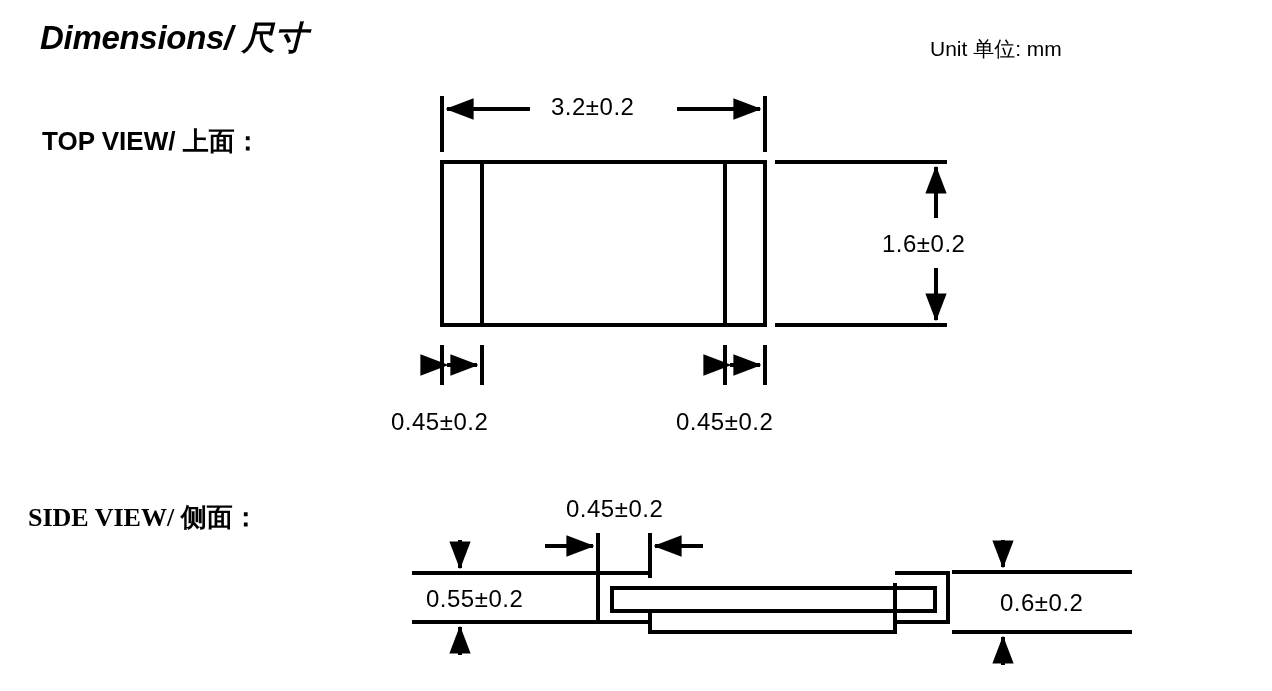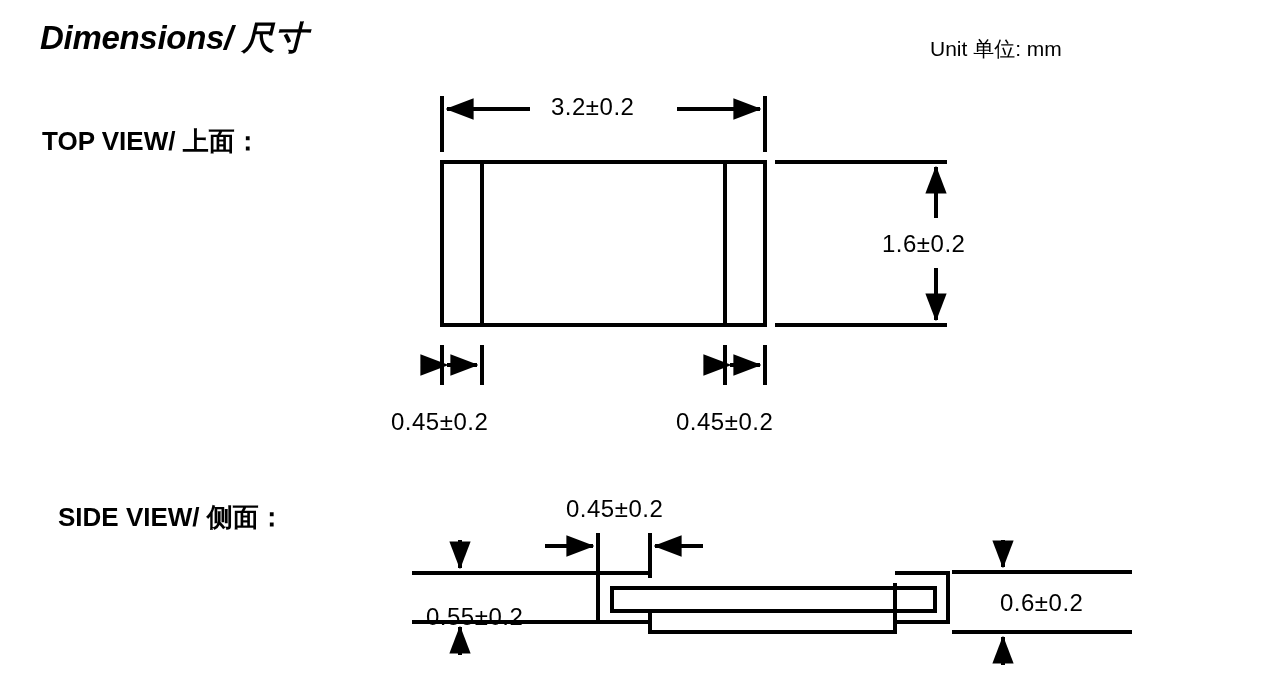--- a/index.html
+++ b/index.html
@@ -33,21 +33,21 @@
     font-weight: normal;
     white-space: nowrap;
   }
   .view-label {
     position: absolute;
     font-size: 26px;
     font-weight: bold;
     white-space: nowrap;
   }
   #top-view-label { left: 42px; top: 100px; margin-top: 24px; }
-  #side-view-label { left: 58px; top: 500px; }
+  #side-view-label { left: 28px; top: 500px; font-family: Liberation Serif, serif; }
 
   .dim-text {
     position: absolute;
     font-size: 24px;
     font-weight: normal;
     white-space: nowrap;
     letter-spacing: 0.5px;
   }
   svg.drawing {
     position: absolute;
@@ -66,21 +66,21 @@
 
 <div class="view-label" id="top-view-label">TOP VIEW/ 上面：</div>
 <div class="view-label" id="side-view-label">SIDE VIEW/ 侧面：</div>
 
 <div class="dim-text" style="left:551px; top:93px;">3.2±0.2</div>
 <div class="dim-text" style="left:882px; top:230px;text-align:right;">1.6±0.2</div>
 <div class="dim-text" style="left:391px; top:408px;">0.45±0.2</div>
 <div class="dim-text" style="left:676px; top:408px;">0.45±0.2</div>
 
 <div class="dim-text" style="left:566px; top:495px;">0.45±0.2</div>
-<div class="dim-text" style="left:426px; top:603px;">0.55±0.2</div>
+<div class="dim-text" style="left:426px; top:585px;">0.55±0.2</div>
 <div class="dim-text" style="left:1000px; top:589px;">0.6±0.2</div>
 
 <svg class="drawing" viewBox="0 0 1272 691">
   <defs>
     <marker id="arrowEnd" viewBox="0 0 10 10" refX="9.5" refY="5" markerWidth="7" markerHeight="7" orient="auto-start-reverse">
       <path d="M 0 1.2 L 10 5 L 0 8.8 z" fill="#000"></path>
     </marker>
     <marker id="arrowStart" viewBox="0 0 10 10" refX="9.5" refY="5" markerWidth="7" markerHeight="7" orient="auto">
       <path d="M 0 1.2 L 10 5 L 0 8.8 z" fill="#000"></path>
     </marker>

